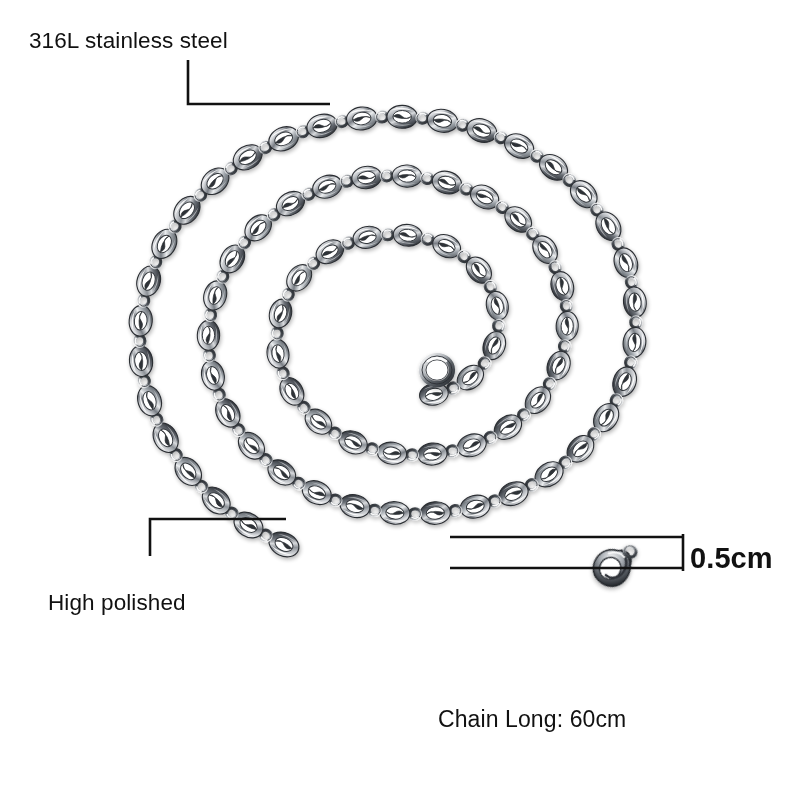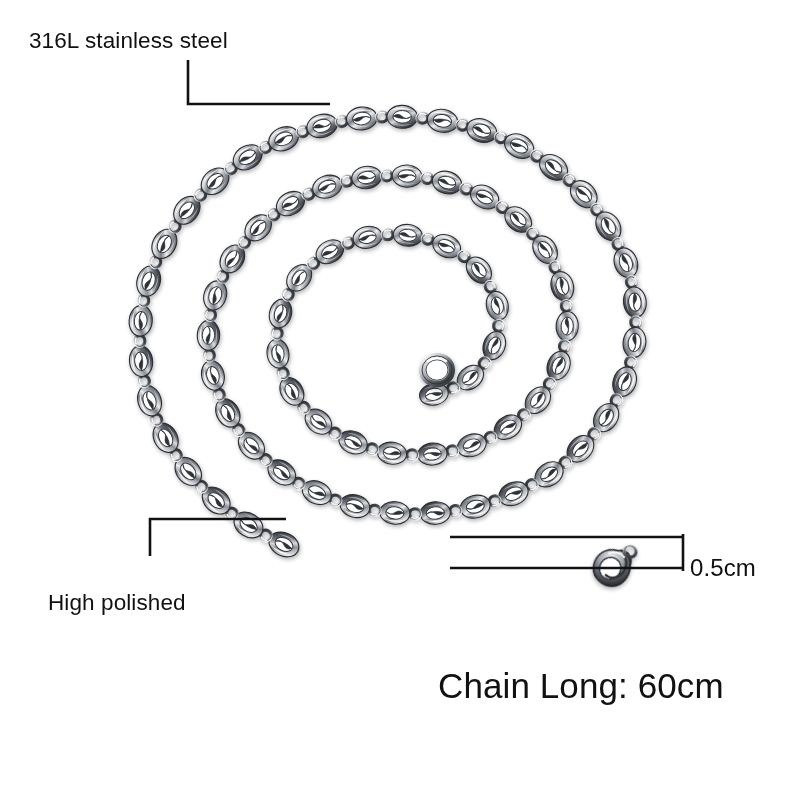--- a/index.html
+++ b/index.html
@@ -41,27 +41,28 @@
     font-size: 22.5px;
   }
   .anno-polish {
     left: 48px;
     top: 561px;
     font-size: 22.5px;
     margin-top: 31px;
   }
   .anno-width {
     left: 690px;
-    top: 556px;
-    font-size: 24px;
+    top: 544px;
+    font-size: 29px;
+    font-weight: bold;
   }
   .anno-length {
     left: 438px;
-    top: 668px;
-    font-size: 35px;
+    top: 708px;
+    font-size: 23px;
   }
   #leader-svg {
     position: absolute;
     left: 0;
     top: 0;
     width: 800px;
     height: 800px;
     display: block;
     pointer-events: none;
   }

